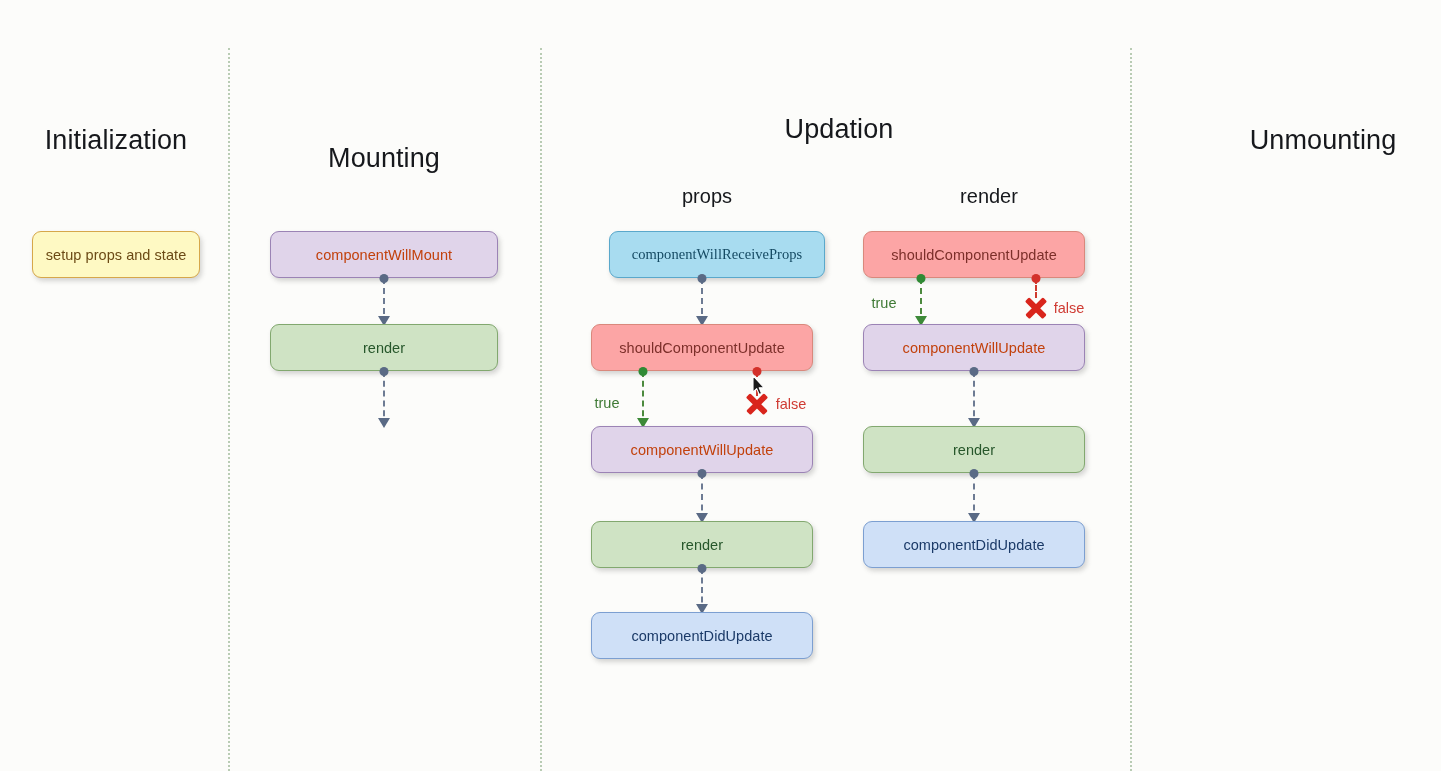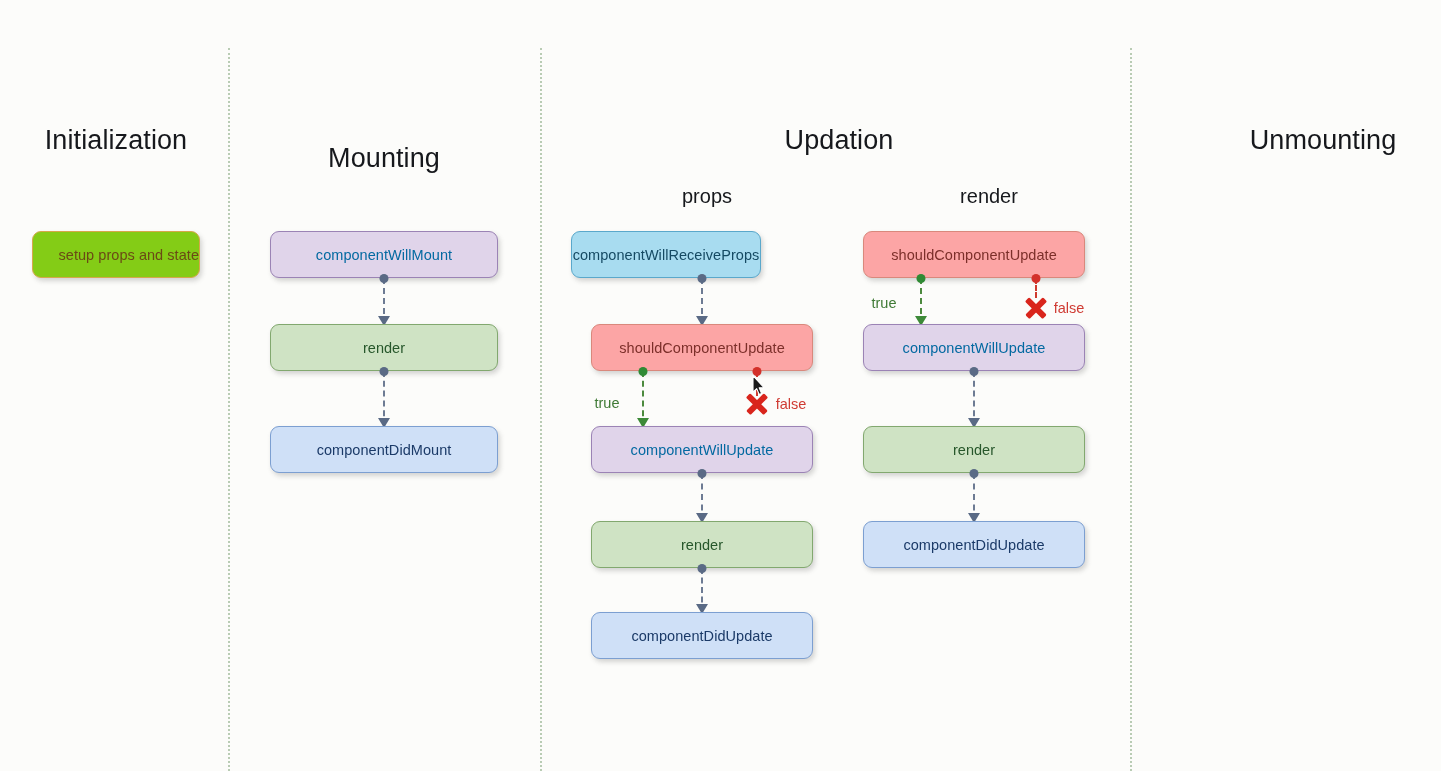--- a/index.html
+++ b/index.html
@@ -51,26 +51,26 @@
     border-radius:9px;
     border:1.4px solid;
     display:flex;
     align-items:center;
     justify-content:center;
     font-size:14.5px;
     letter-spacing:.05px;
     box-shadow:2px 3px 5px rgba(70,70,70,.22);
     white-space:nowrap;
   }
-  .node.purple{background:#e0d4ea;border-color:#9b83b5;color:#0369a1;}
+  .node.purple{background:#e0d4ea;border-color:#9b83b5;color:#c2410c;}
   .node.green {background:#cfe3c4;border-color:#82a86f;color:#27572b;}
   .node.blue  {background:#cfe0f7;border-color:#7c9fd1;color:#1b3a68;}
   .node.cyan  {background:#a8dcf0;border-color:#5aa8cb;color:#154a63;}
   .node.red   {background:#fca5a5;border-color:#d9887c;color:#7c2f2a;}
-  .node.orange{background:#84cc16;border-color:#d6a74a;color:#6b4a15;justify-content:flex-end;}
+  .node.orange{background:#fef9c3;border-color:#d6a74a;color:#6b4a15;}
 
   
   .conn{position:absolute;}
   .conn .stem{
     position:absolute;left:50%;top:0;
     width:0;
     transform:translateX(-50%);
     border-left:2.5px dashed #6d7b93;
   }
   .conn.green-line .stem{border-left-color:#4c8a3e;}
@@ -128,21 +128,21 @@
 <body>
 
 <div id="stage">
 
   <div class="divider" style="left:228px;"></div>
   <div class="divider" style="left:540px;"></div>
   <div class="divider" style="left:1130px;"></div>
 
   <div class="section-title" style="left:116px;top:125px;">Initialization</div>
   <div class="section-title" style="left:384px;top:125px;margin-top:18px;">Mounting</div>
-  <div class="section-title" style="left:839px;top:125px;text-align:center;">Updation</div>
+  <div class="section-title" style="left:839px;top:114px;text-align:center;">Updation</div>
   <div class="section-title" style="left:1305px;top:125px;margin-left:18px;">Unmounting</div>
 
   <div class="sub-title" style="left:691px;top:185px;">props</div>
   <div class="sub-title" style="left:973px;top:185px;">render</div>
 
   <div class="node orange" style="left:32px;top:231px;width:168px;">
     <span>setup props and state</span>
   </div>
 
   <div class="node purple" style="left:270px;top:231px;width:228px;">
@@ -156,25 +156,22 @@
 
   <div class="node green" style="left:270px;top:324px;width:228px;">
     <span>render</span>
   </div>
   <div class="conn" style="left:378px;top:371px;width:12px;height:55px;">
     <div class="stem" style="height:55px;"></div>
     <div class="dot"></div>
     <div class="arrowhead"></div>
   </div>
 
-  <div class="node blue" style="left:270px;top:426px;width:228px;">
-    <span>componentDidMount</span>
-  </div>
-
-  <div class="node cyan" style="left:571px;top:231px;width:190px;">
+
+  <div class="node cyan" style="left:609px;top:231px;width:216px;font-family:Liberation Serif, serif;">
     <span>componentWillReceiveProps</span>
   </div>
   <div class="conn" style="left:696px;top:278px;width:12px;height:46px;">
     <div class="stem" style="height:46px;"></div>
     <div class="dot"></div>
     <div class="arrowhead"></div>
   </div>
 
   <div class="node red" style="left:591px;top:324px;width:222px;">
     <span>shouldComponentUpdate</span>

